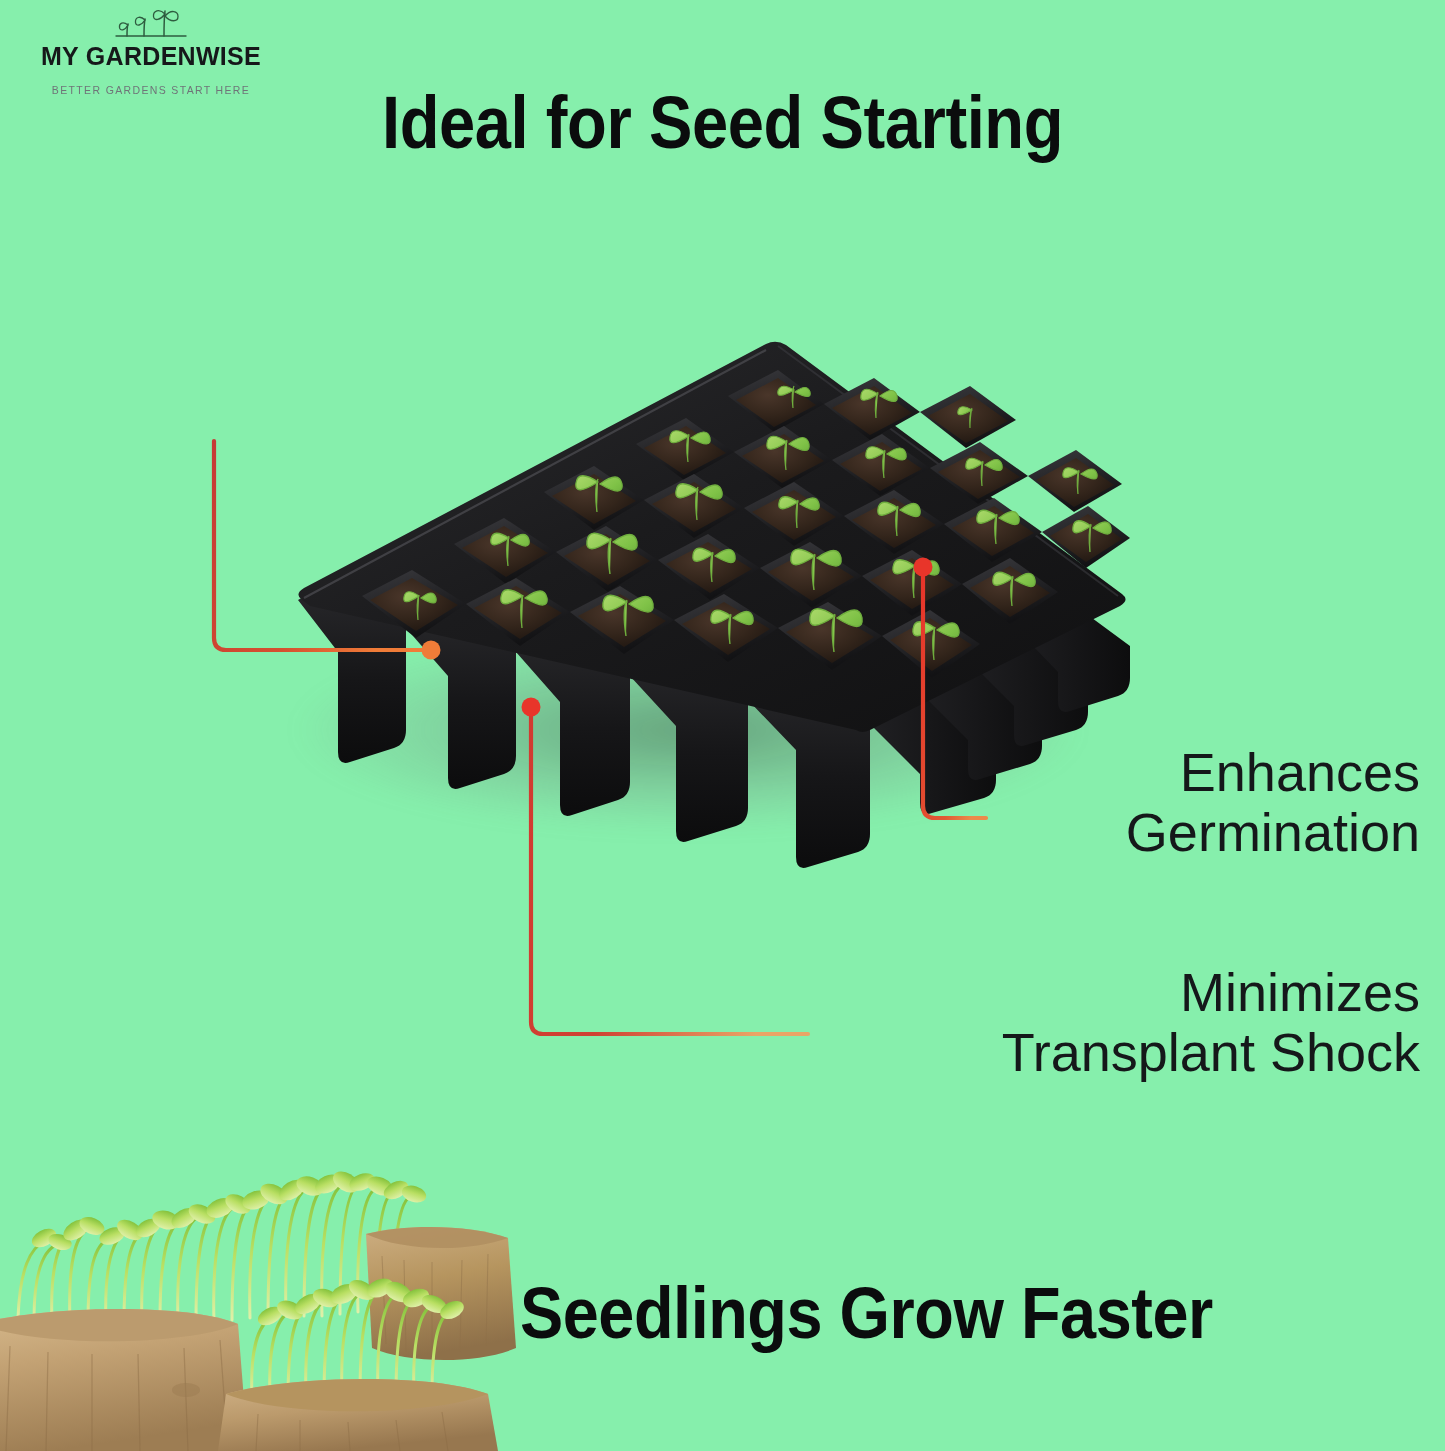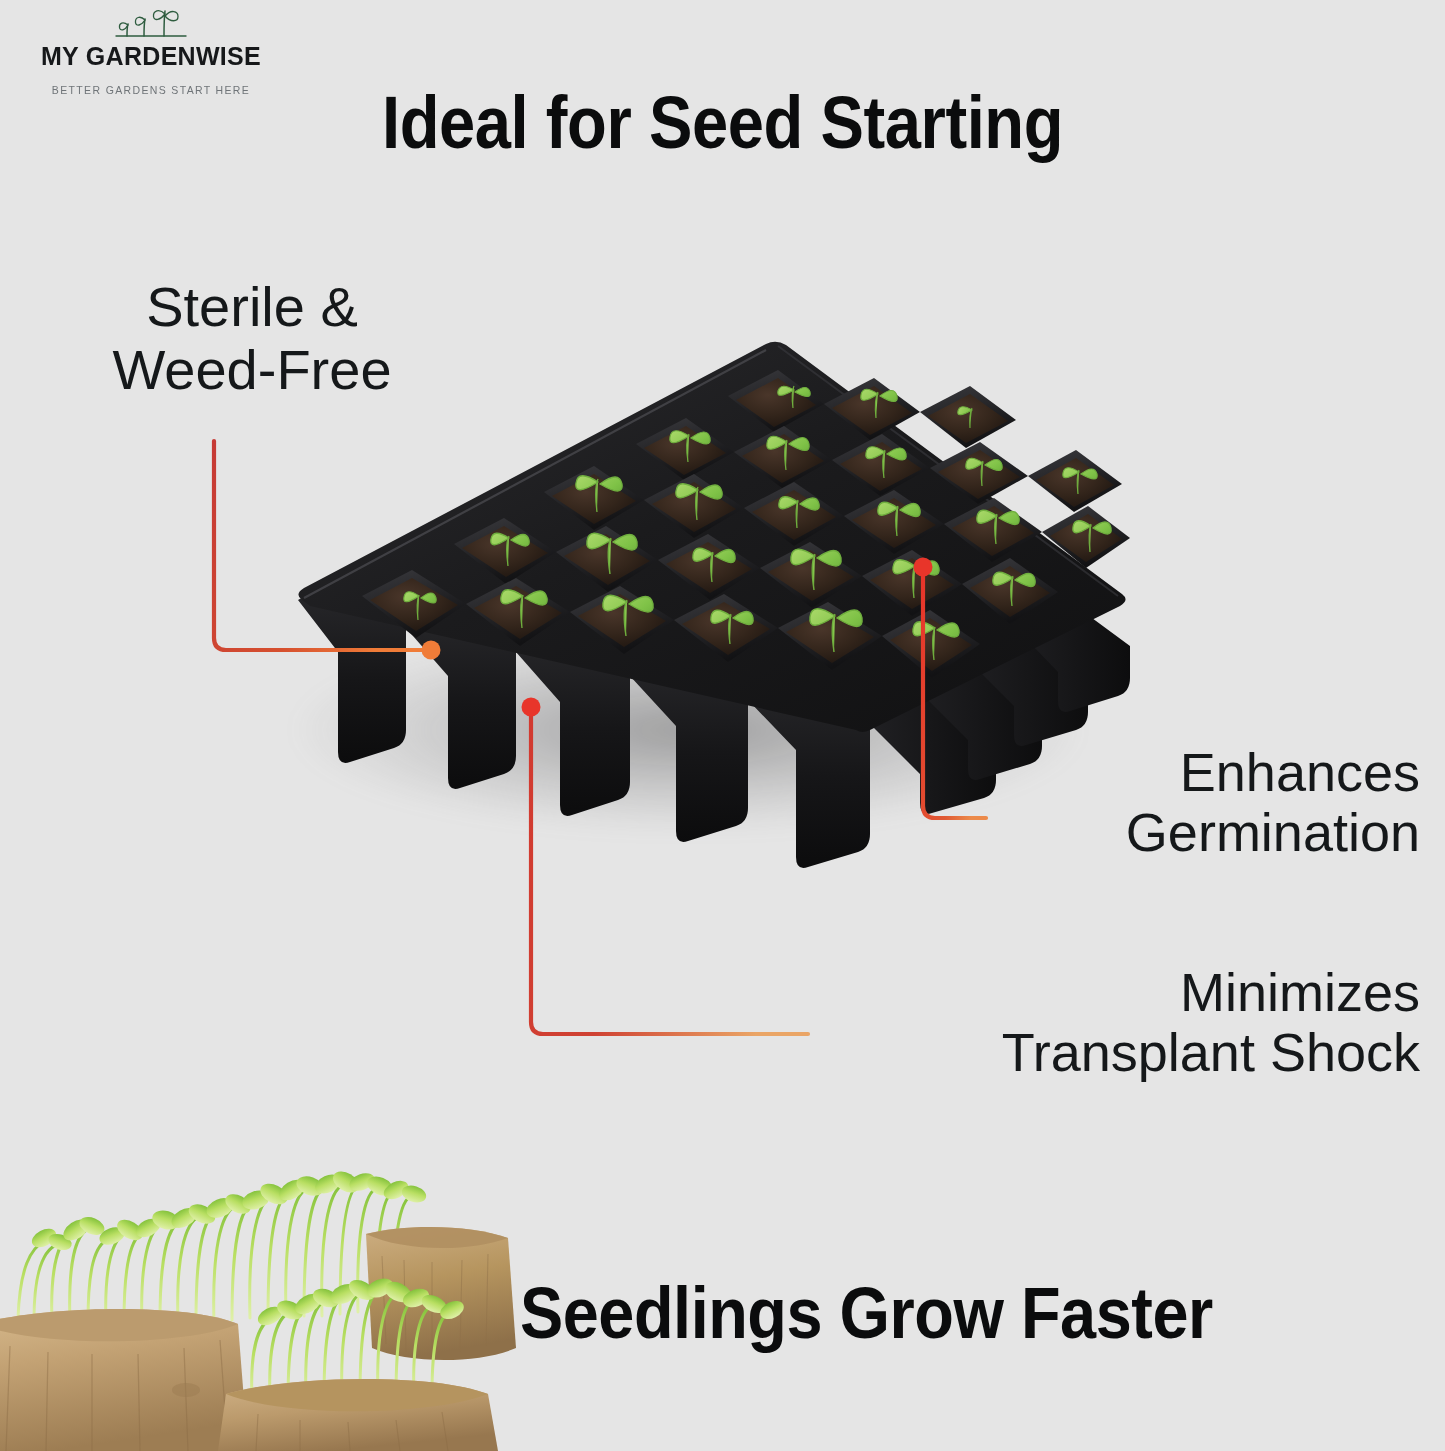--- a/index.html
+++ b/index.html
@@ -7,21 +7,21 @@
     padding: 0;
     background: #ffffff;
   }
   body {
     font-family: "Liberation Sans", sans-serif;
   }
   #page {
     position: relative;
     width: 1445px;
     height: 1451px;
-    background: #e5e5e5;
+    background: #86efac;
     overflow: hidden;
   }
 
   
   .logo-block {
     position: absolute;
     left: 26px;
     top: 4px;
     width: 250px;
     text-align: center;
@@ -422,24 +422,20 @@
       <path d="M923 576 L923 806 Q923 818 935 818 L986 818" fill="none" stroke="url(#lineB)" stroke-width="4.2" stroke-linecap="round"></path>
       <circle cx="923" cy="567" r="9.5" fill="#e8352a"></circle>
     </g>
 
     <g>
       <path d="M531 716 L531 1022 Q531 1034 543 1034 L808 1034" fill="none" stroke="url(#lineC)" stroke-width="4.2" stroke-linecap="round"></path>
       <circle cx="531" cy="707" r="9.5" fill="#e8352a"></circle>
     </g>
   </svg>
 
-  <div class="callout callout-sterile">
-    <span>Sterile &amp;</span>
-    <span class="l2">Weed-Free</span>
-  </div>
 
   <div class="callout callout-shock">
     <span>Minimizes</span>
     <span class="l2">Transplant Shock</span>
   </div>
 
   <div class="callout callout-germ">
     <span>Enhances</span>
     <span class="l2">Germination</span>
   </div>

